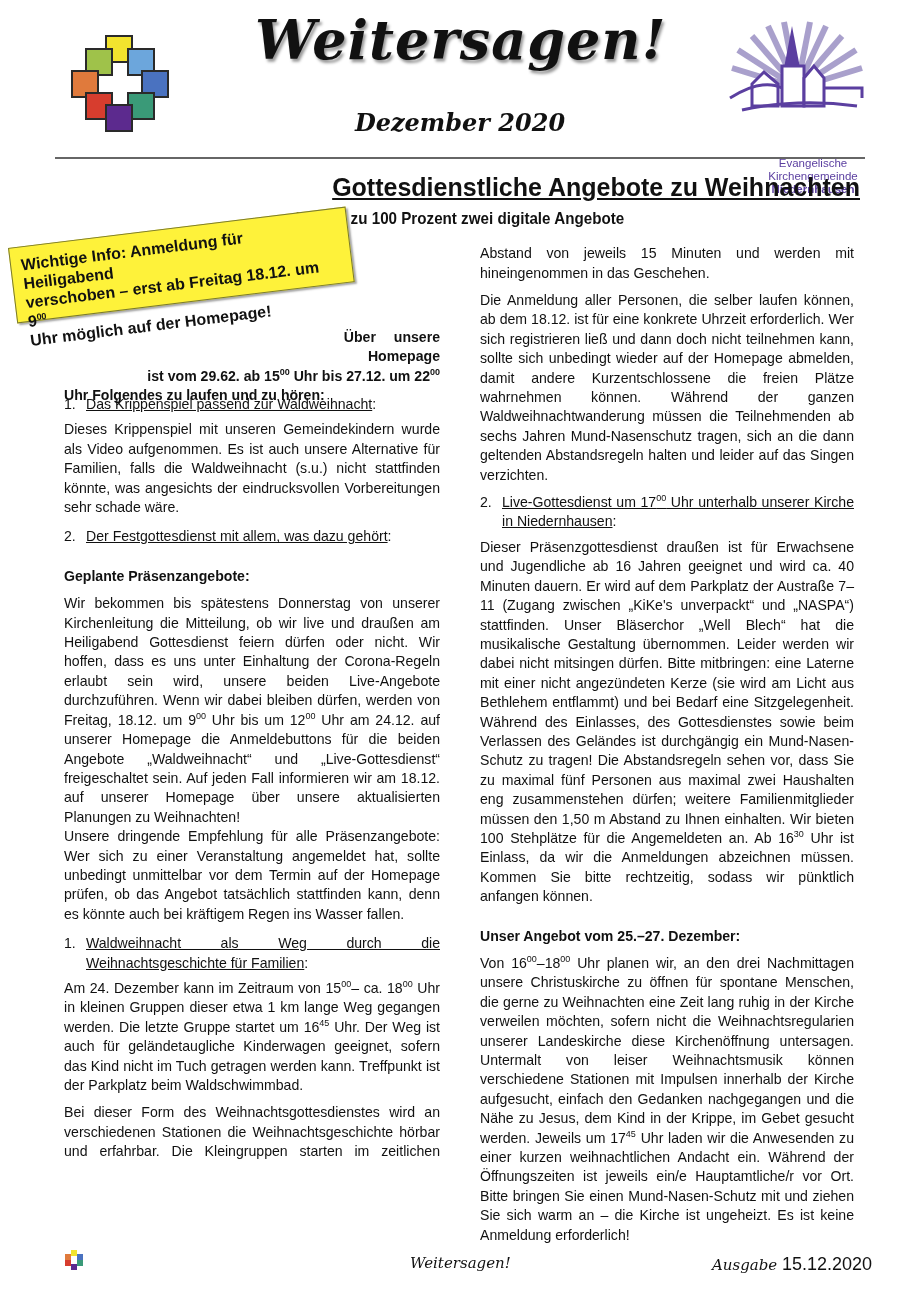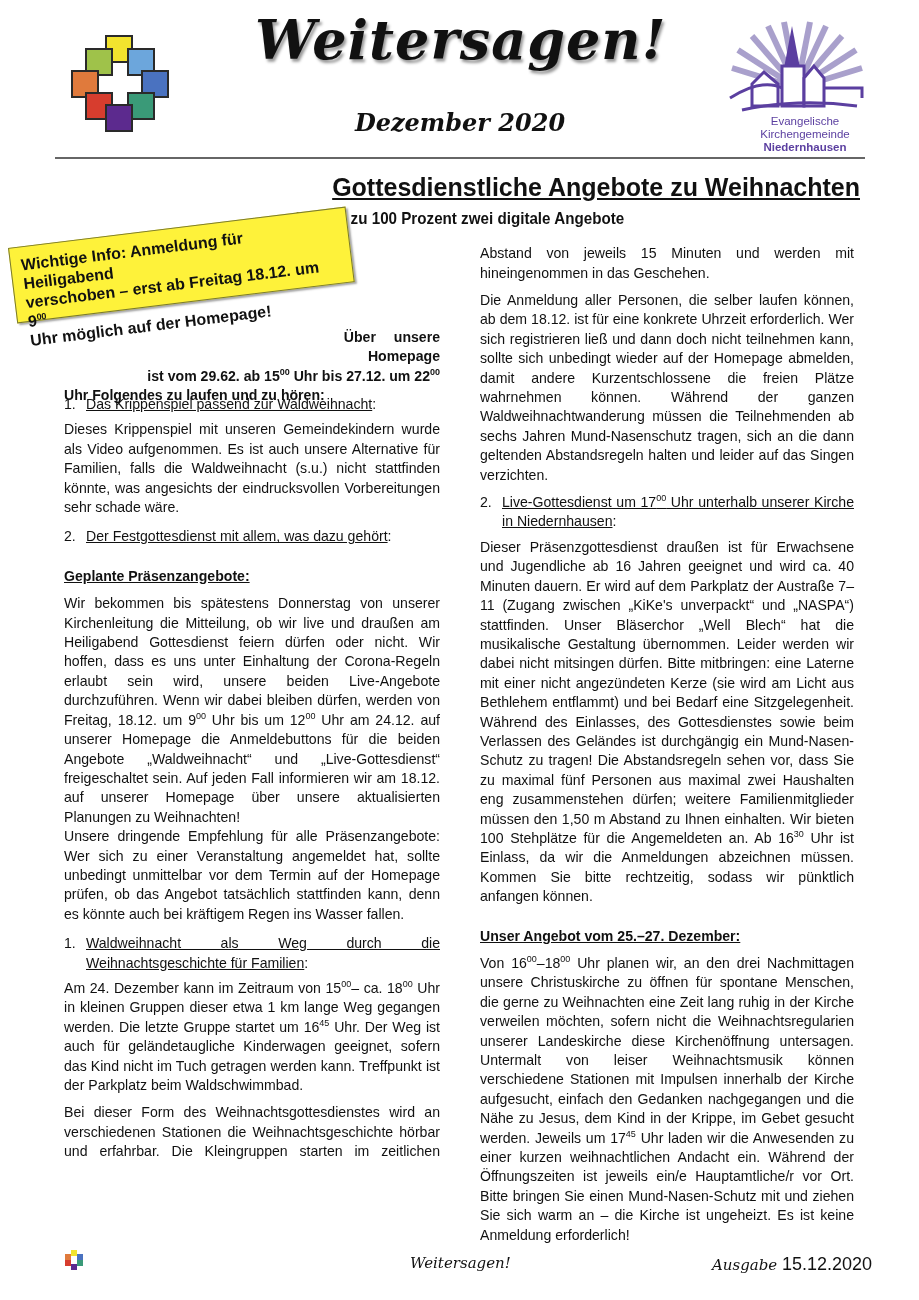--- a/index.html
+++ b/index.html
@@ -6,26 +6,26 @@
   body { width:919px; height:1300px; position:relative; overflow:hidden;
          font-family:"Liberation Sans", sans-serif; color:#111; }
   .abs { position:absolute; }
   .script { font-family:"DejaVu Serif", serif; font-style:italic; }
   #masthead-title { left:255px; top:8px; width:410px; text-align:center; font-size:54px;
          font-weight:bold; letter-spacing:1px; color:#111; text-shadow:2px 3px 3px #999; }
   #masthead-date { left:330px; top:108px; width:260px; text-align:center; font-size:24px; font-weight:bold; }
   #rule { left:55px; top:157px; width:810px; height:2px; background:#666; }
   #logo-left { left:68px; top:33px; width:104px; height:104px; }
   #logo-right { left:722px; top:18px; width:150px; height:135px; }
-  #logo-right .cap { position:absolute; left:8px; width:150px; text-align:center; color:#5b3fa0; font-size:11.5px; line-height:13px; }
+  #logo-right .cap { position:absolute; left:16px; width:150px; text-align:center; color:#5b3fa0; font-size:11.5px; line-height:13px;margin-top:42px; }
   #headline { left:60px; top:173px; width:800px; text-align:right; font-size:25px; font-weight:bold;text-decoration:underline; }
   #subheadline { left:60px; top:209px; width:800px; text-align:center; font-size:16.5px; font-weight:bold; transform:scaleX(0.92); }
   .col { font-size:14.1px; line-height:19.4px; text-align:justify; }
   .col p { margin:0 0 8px 0; }
-  .col .h { font-weight:bold; margin-top:18px; margin-bottom:8px;text-decoration:underline; }
+  .col .h { font-weight:bold; margin-top:18px; margin-bottom:8px; }
   .li { display:flex; margin:0 0 6px 0; }
   .li .n { width:22px; flex:none; }
   .li .t u { text-decoration:underline; }
   sup { font-size:9px; vertical-align:6px; line-height:0; }
   #col-left { left:64px; top:370px; width:376px; }
   #col-right { left:480px; top:244px; width:374px; }
   #notice { left:8px; top:248px; width:340px; height:76px; background:#fef23a; border:1px solid #7a7a30;
             transform:rotate(-7deg); transform-origin:left top; box-shadow:2px 2px 2px rgba(0,0,0,0.35);
             font-weight:bold; font-size:16px; line-height:19px; padding:8px 10px; box-sizing:border-box; color:#111; }
   #homepage-intro { left:64px; top:328px; width:376px; font-size:14.1px; font-weight:bold; line-height:19.4px; }

